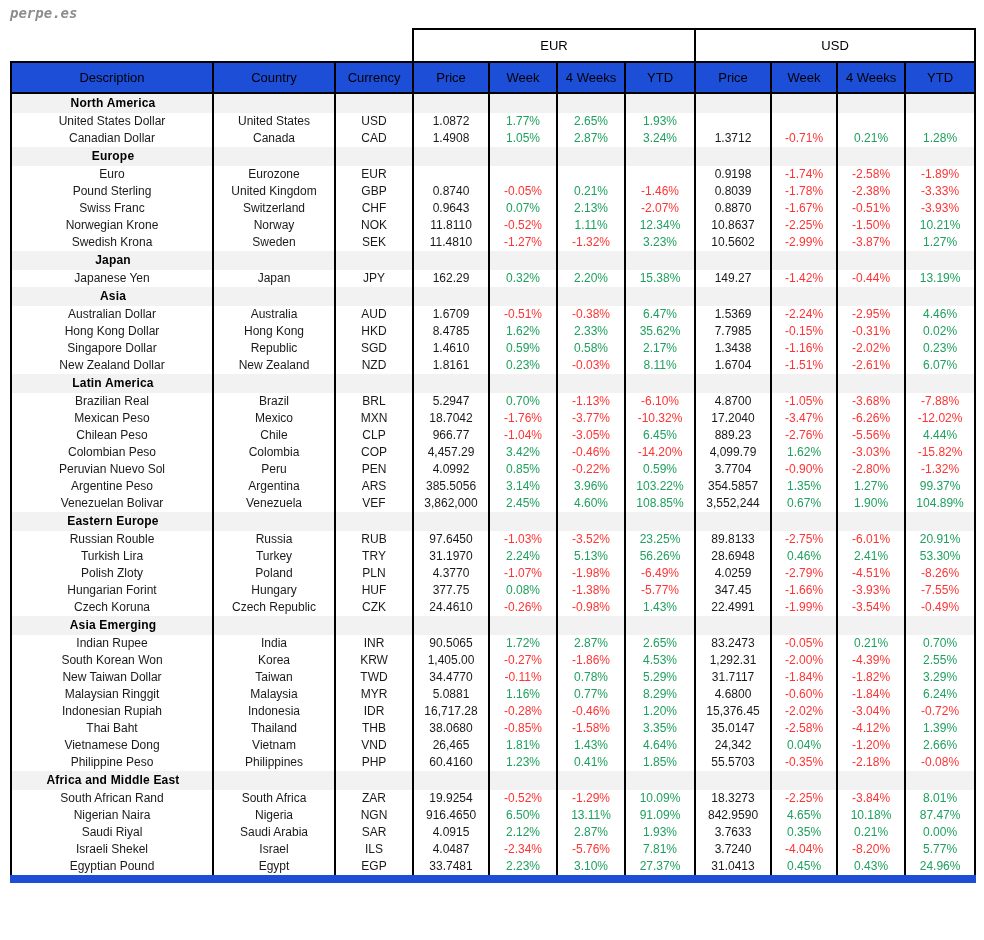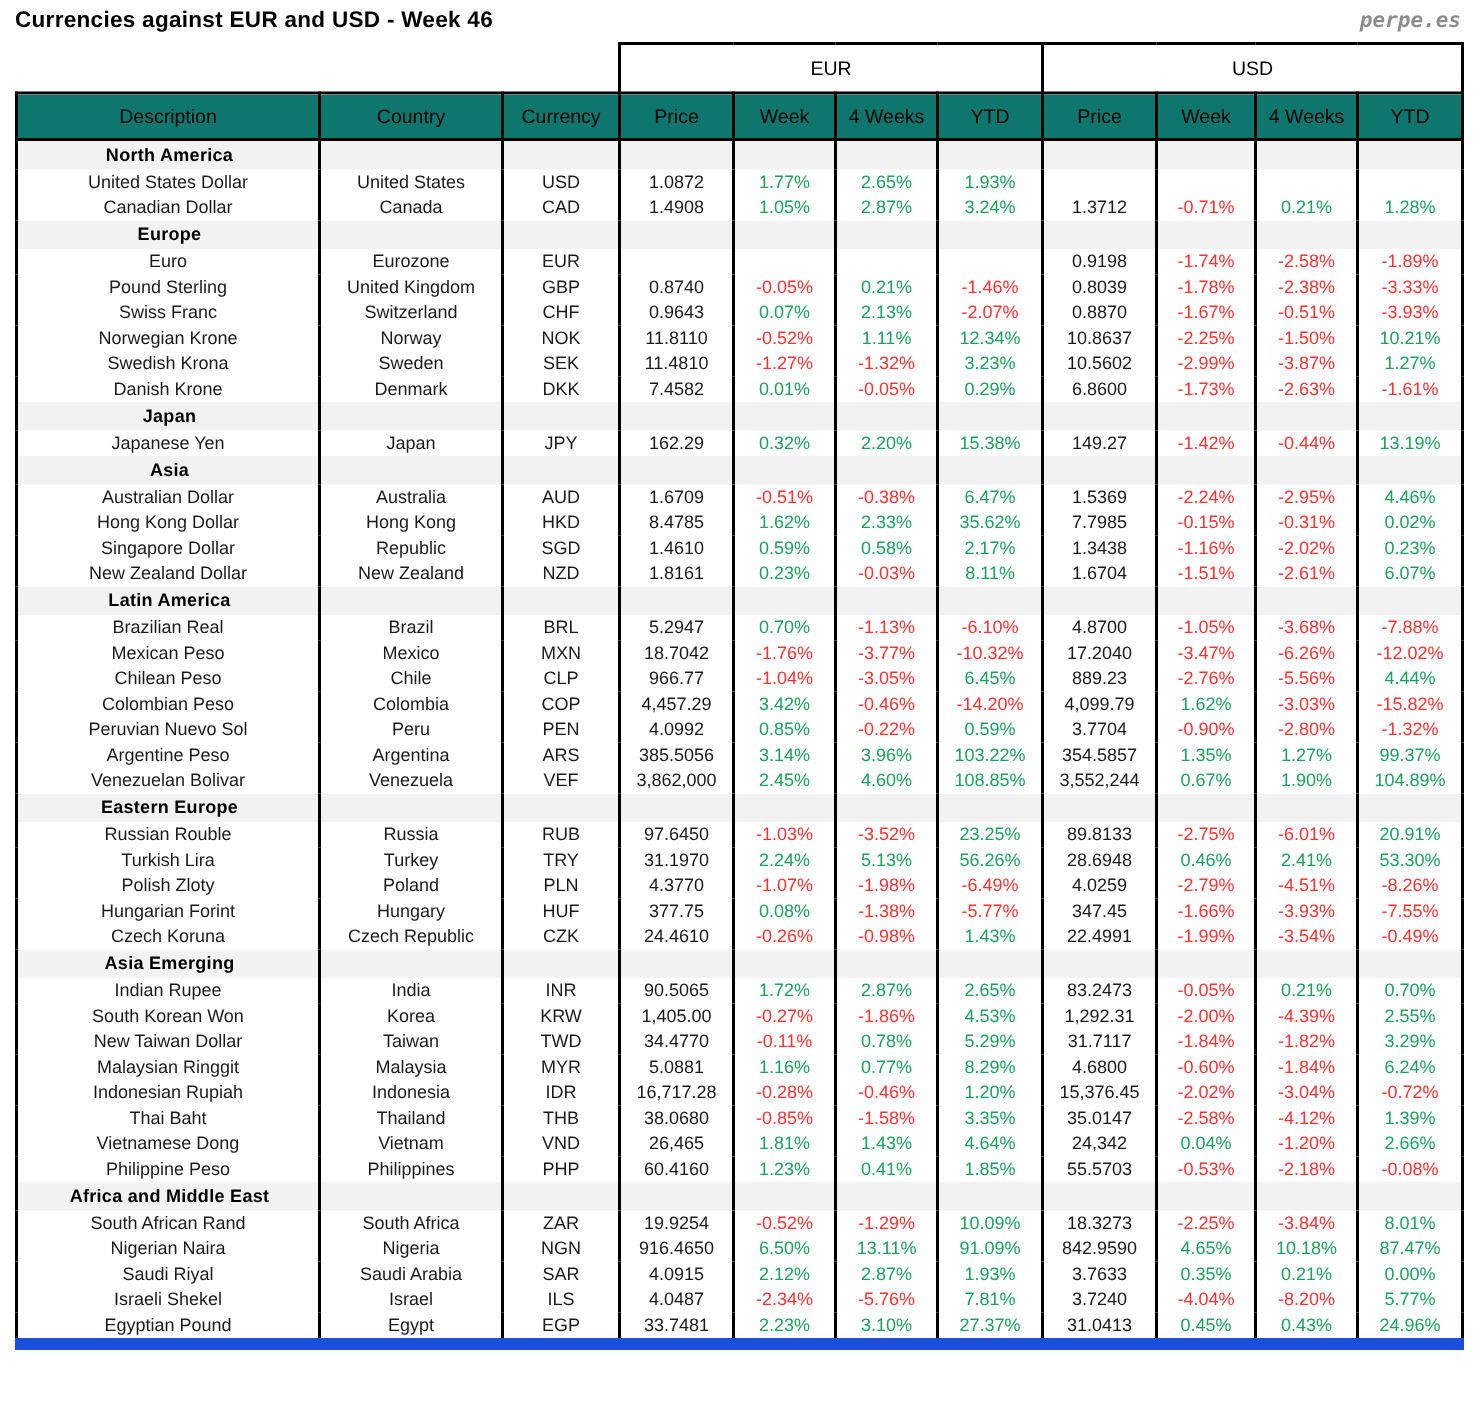--- a/index.html
+++ b/index.html
@@ -7,35 +7,34 @@
   .page{padding:5px 10px 6px 10px;}
   .topbar{display:flex;justify-content:space-between;align-items:baseline;height:20px;margin-bottom:3px;}
   .title{font-weight:bold;font-size:15px;color:#000;letter-spacing:.2px;}
   .brand{font-family:"DejaVu Sans Mono",monospace;font-style:italic;font-weight:bold;font-size:14px;color:#8c8c8c;}
   table.fx-table{border-collapse:collapse;table-layout:fixed;width:964px;}
   .fx-table th,.fx-table td{overflow:hidden;white-space:nowrap;text-align:center;padding:0 2px;}
   
   .group-spacer{border:none;background:#fff;}
   th.group-cell{border:2px solid #000;font-weight:normal;font-size:13px;height:31px;background:#fff;color:#000;}
   
-  #col-header-row th{border:2px solid #000;font-weight:normal;font-size:13px;height:29px;background:#0f766e;color:#000;}
+  #col-header-row th{border:2px solid #000;font-weight:normal;font-size:13px;height:29px;background:#1d4ed8;color:#000;}
   
   tbody td{border-left:2px solid #000;border-right:2px solid #000;font-size:12px;height:17px;line-height:17px;background:#fff;}
   tbody tr:last-child td{border-bottom:8px solid #1d4ed8;}
   tr.section-row td{background:#f2f2f2;height:19px;line-height:19px;}
   td.section-name{text-align:center;font-weight:bold;font-size:12px;padding-left:4px;color:#000;letter-spacing:.2px;}
   .pos{color:#1fa05e;}
   .neg{color:#ff3333;}
 </style>
 </head>
 <body>
 
 <div class="page">
   <div class="topbar">
-    <div class="title">Currencies against EUR and USD - Week 46</div>
     <div class="brand">perpe.es</div>
   </div>
 
   <table class="fx-table">
     <colgroup>
       <col style="width:202px">
         <col style="width:122px">
         <col style="width:78px">
       <col style="width:76px">
         <col style="width:68px">
@@ -177,33 +176,20 @@
           <td>SEK</td>
           <td>11.4810</td>
           <td class="neg">-1.27%</td>
           <td class="neg">-1.32%</td>
           <td class="pos">3.23%</td>
           <td>10.5602</td>
           <td class="neg">-2.99%</td>
           <td class="neg">-3.87%</td>
           <td class="pos">1.27%</td>
         </tr>
-        <tr>
-          <td>Danish Krone</td>
-          <td>Denmark</td>
-          <td>DKK</td>
-          <td>7.4582</td>
-          <td class="pos">0.01%</td>
-          <td class="neg">-0.05%</td>
-          <td class="pos">0.29%</td>
-          <td>6.8600</td>
-          <td class="neg">-1.73%</td>
-          <td class="neg">-2.63%</td>
-          <td class="neg">-1.61%</td>
-        </tr>
         <tr class="section-row">
           <td class="section-name">Japan</td>
           <td></td>
           <td></td>
           <td></td>
           <td></td>
           <td></td>
           <td></td>
           <td></td>
           <td></td>
@@ -576,21 +562,21 @@
         </tr>
         <tr>
           <td>Philippine Peso</td>
           <td>Philippines</td>
           <td>PHP</td>
           <td>60.4160</td>
           <td class="pos">1.23%</td>
           <td class="pos">0.41%</td>
           <td class="pos">1.85%</td>
           <td>55.5703</td>
-          <td class="neg">-0.53%</td>
+          <td class="neg">-0.35%</td>
           <td class="neg">-2.18%</td>
           <td class="neg">-0.08%</td>
         </tr>
         <tr class="section-row">
           <td class="section-name">Africa and Middle East</td>
           <td></td>
           <td></td>
           <td></td>
           <td></td>
           <td></td>

